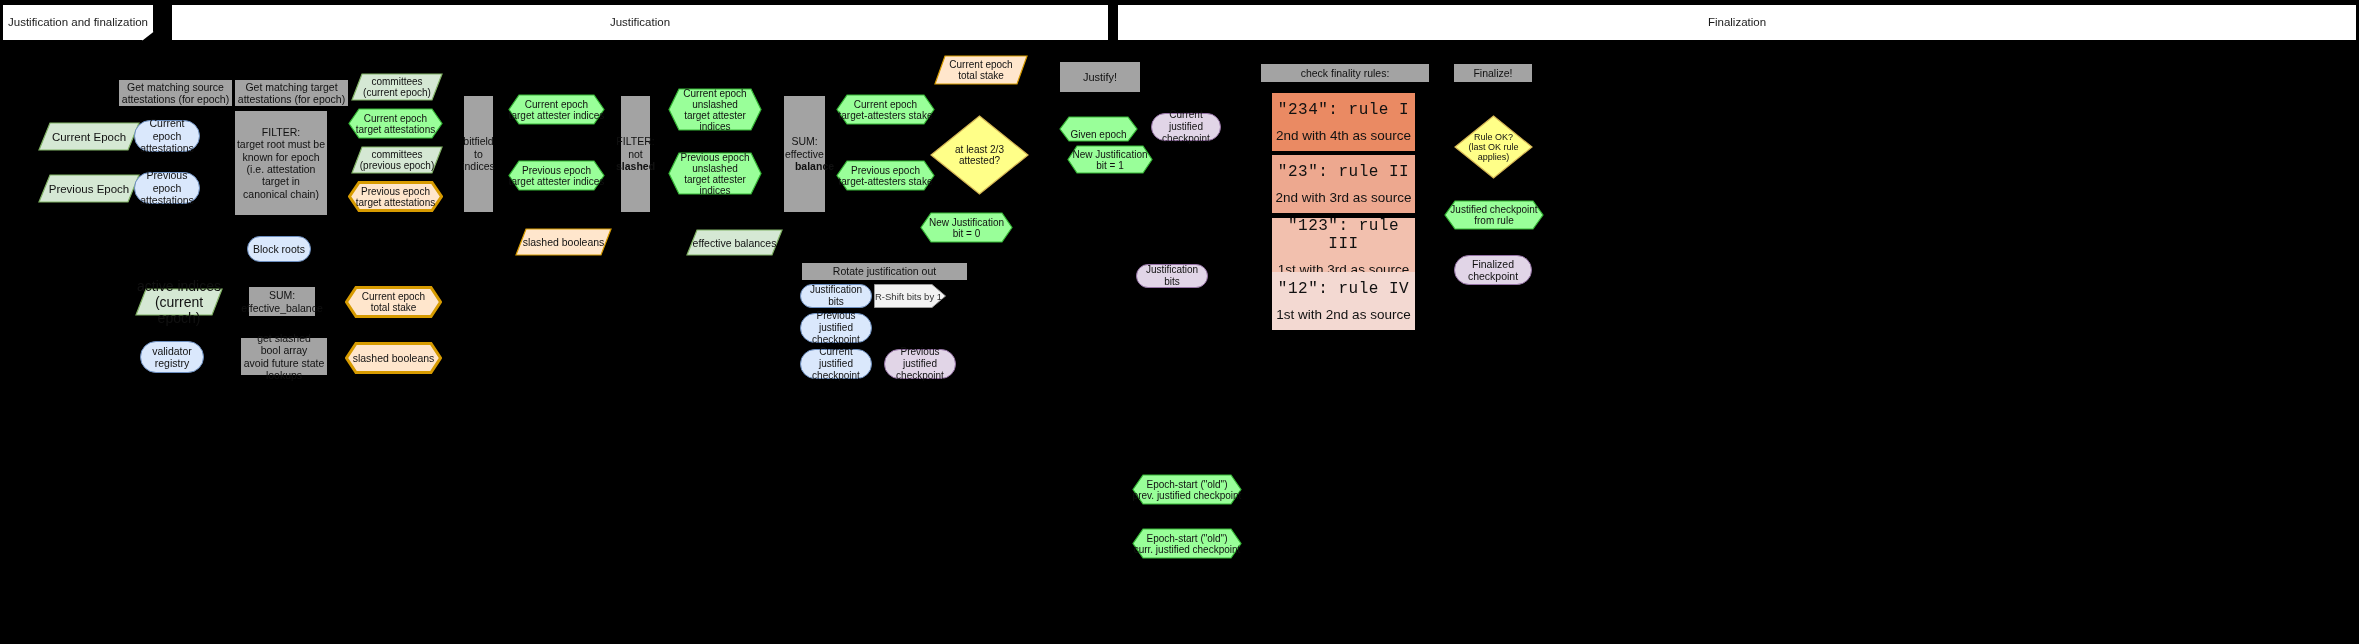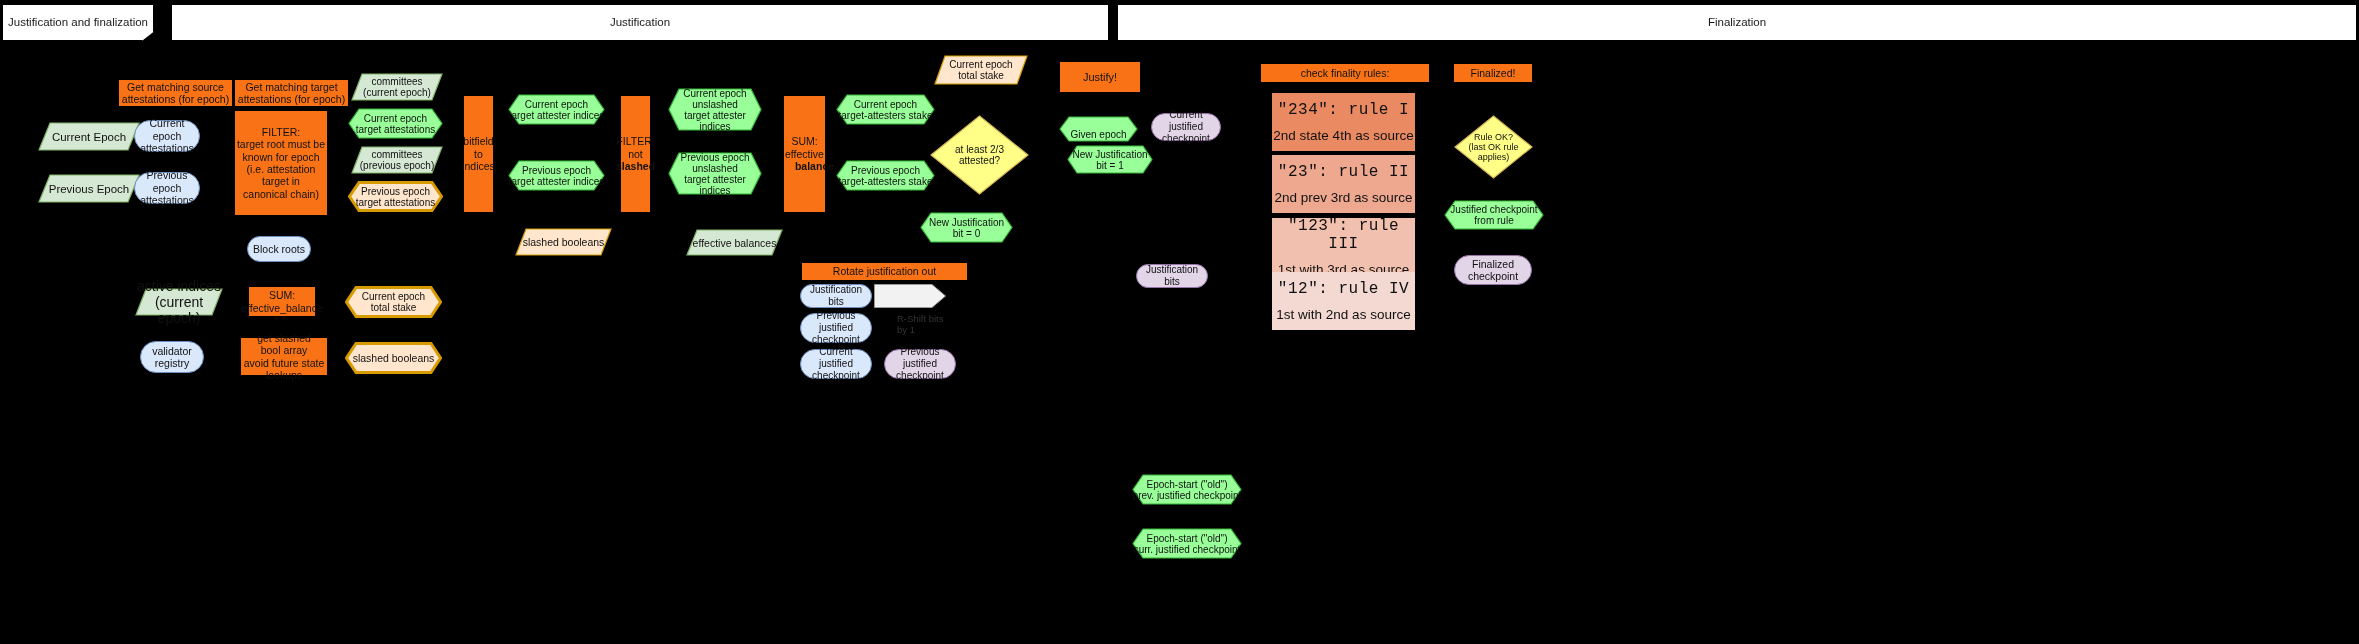--- a/index.html
+++ b/index.html
@@ -36,21 +36,21 @@
     font-size:11.5px;
     color:#1a1a1a;
   }
   .tab.notch{
     
     clip-path:polygon(0 0, 100% 0, 100% 74%, 92% 100%, 0 100%);
   }
 
   
   .proc{
-    background:#f97316;
+    background:#a3a3a3;
     border:1px solid #000000;
     font-size:11.5px;
   }
 
   
   .stadium{
     border-radius:999px;
     border:1px solid #2a2a6a;
     font-size:11.5px;
   }
@@ -105,21 +105,21 @@
     font-size:13.5px;
   }
 
   
   .arrowblk{
     position:absolute;
     font-size:11.5px;
   }
   .arrowblk .shp{position:absolute;inset:0;}
   .arrowblk .txt{position:relative;display:flex;align-items:center;justify-content:flex-start;
-                 width:100%;height:100%;padding-left:23px;box-sizing:border-box;color:#333;margin-top:28px;}
+                 width:100%;height:100%;padding-left:1px;box-sizing:border-box;color:#333;}
 </style>
 </head>
 <body>
 
 <div id="canvas">
 
   <div class="node tab notch" style="left:2px;top:4px;width:152px;height:37px;">
     <span>Justification and finalization</span>
   </div>
   <div class="node tab" style="left:1117px;top:4px;width:1240px;height:37px;">
@@ -424,40 +424,40 @@
     <div class="txt" style="font-size:10px;">Epoch-start ("old")
 curr. justified checkpoint</div>
   </div>
 
   <div class="node proc" style="left:1260px;top:63px;width:170px;height:20px;font-size:10.5px;">
     <span>check finality rules:</span>
   </div>
 
   <div class="rule" style="left:1272px;top:93px;width:143px;height:58px;background:#ea8a63;">
     <div class="code">"234": rule I</div>
-    <div class="desc">2nd state 4th as source</div>
+    <div class="desc">2nd with 4th as source</div>
   </div>
 
   <div class="rule" style="left:1272px;top:155px;width:143px;height:58px;background:#eda88f;">
     <div class="code">"23": rule II</div>
-    <div class="desc">2nd prev 3rd as source</div>
+    <div class="desc">2nd with 3rd as source</div>
   </div>
 
   <div class="rule" style="left:1272px;top:218px;width:143px;height:58px;background:#f2c0ae;">
     <div class="code">"123": rule III</div>
     <div class="desc">1st with 3rd as source</div>
   </div>
 
   <div class="rule" style="left:1272px;top:272px;width:143px;height:58px;background:#f3d9d2;">
     <div class="code">"12": rule IV</div>
     <div class="desc">1st with 2nd as source</div>
   </div>
 
   <div class="node proc" style="left:1453px;top:63px;width:80px;height:20px;font-size:10.5px;">
-    <span>Finalized!</span>
+    <span>Finalize!</span>
   </div>
 
   <div class="diamond" style="left:1454px;top:115px;width:79px;height:64px;">
     <svg class="shp" viewBox="0 0 79 64" preserveAspectRatio="none">
       <polygon points="39.5,1 78,32 39.5,63 1,32" fill="#ffff88" stroke="#d6b656" stroke-width="1.2"></polygon>
     </svg>
     <div class="txt" style="font-size:9px;">Rule OK?
 (last OK rule
 applies)</div>
   </div>

